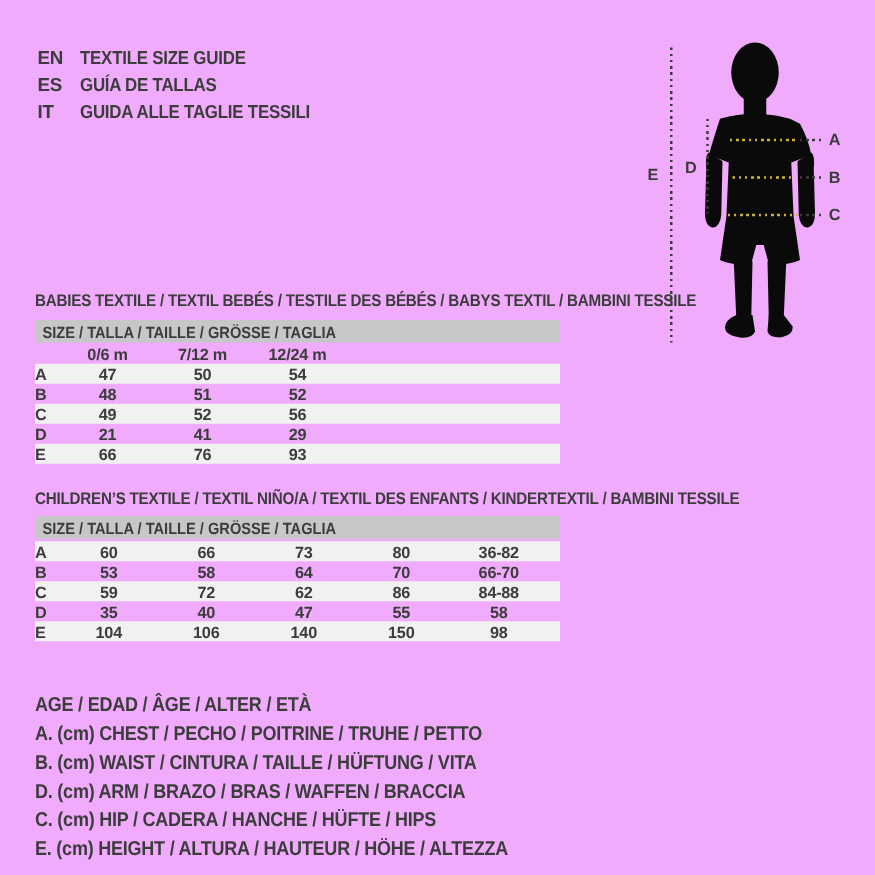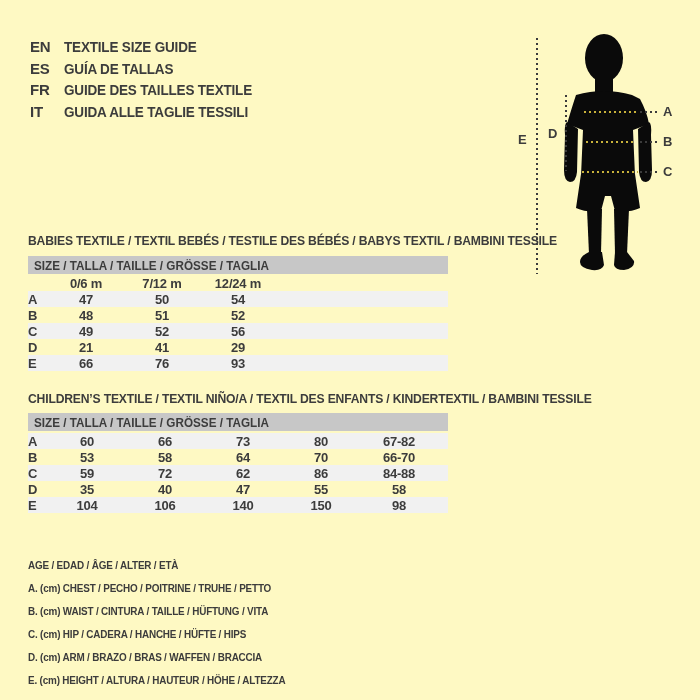--- a/index.html
+++ b/index.html
@@ -1,61 +1,57 @@
 <!DOCTYPE html>
 <html><head>
 <meta charset="utf-8">
 <style>
   html,body{margin:0;padding:0;background:#fff;}
-  #screen{position:relative;width:700px;height:700px;background:#fef9c3;
+  #screen{position:relative;width:700px;height:700px;background:#f0abfc;
           font-family:"Liberation Sans",sans-serif;color:#3c3c3c;overflow:hidden;}
   .abs{position:absolute;}
   .cond{transform:scaleX(.9);transform-origin:0 50%;white-space:nowrap;}
   
   .lang-row{display:flex;height:21.5px;align-items:center;font-size:15px;font-weight:700;letter-spacing:-.2px;}
   .lang-code{width:34px;}
   
   .sec-title{font-size:13.5px;font-weight:700;letter-spacing:-.2px;}
   
   .size-bar{background:#c7c7c7;width:420px;height:18px;display:flex;align-items:center;
             padding-left:6px;box-sizing:border-box;font-size:13px;font-weight:700;}
   
   .trow{display:flex;width:420px;height:16px;align-items:center;font-size:13px;
         font-weight:700;letter-spacing:-.2px;}
   .trow.stripe{background:#f1f1f1;}
   .hrow{height:15px;}
   .cl{width:20px;text-align:left;}
   .cb{width:76px;text-align:center;}
   .cc{width:78px;text-align:center;}
   
-  .legend-line{font-size:11px;font-weight:700;height:23px;display:flex;align-items:center;letter-spacing:-.2px;}
+  .legend-line{font-size:16px;font-weight:700;height:23px;display:flex;align-items:center;letter-spacing:-.2px;}
   
   .dh{height:2px;background-image:repeating-linear-gradient(to right,#3b3b3b 0 2px,transparent 2px 5px);}
   .dh.y{background-image:repeating-linear-gradient(to right,#c9b23a 0 2px,transparent 2px 5px);}
   .dv{width:2px;background-image:repeating-linear-gradient(to bottom,#3b3b3b 0 2px,transparent 2px 5px);}
   .mlabel{font-size:13px;font-weight:700;}
   svg{display:block;}
 </style>
 </head>
 <body>
 
 <div id="screen">
 
   <div class="abs" style="left:30px;top:36px;">
     <div class="lang-row">
       <span class="lang-code">EN</span>
       <span class="cond">TEXTILE SIZE GUIDE</span>
     </div>
     <div class="lang-row">
       <span class="lang-code">ES</span>
       <span class="cond">GUÍA DE TALLAS</span>
-    </div>
-    <div class="lang-row">
-      <span class="lang-code">FR</span>
-      <span class="cond">GUIDE DES TAILLES TEXTILE</span>
     </div>
     <div class="lang-row">
       <span class="lang-code">IT</span>
       <span class="cond">GUIDA ALLE TAGLIE TESSILI</span>
     </div>
   </div>
 
   <svg class="abs" style="left:520px;top:25px;" width="180" height="250" viewBox="0 0 180 250">
     <g fill="#0a0a0a">
       <ellipse cx="84" cy="33" rx="19" ry="24"></ellipse>
@@ -136,21 +132,21 @@
   <div class="abs size-bar" style="left:28px;top:413px;">
     <span class="cond">SIZE / TALLA / TAILLE / GRÖSSE / TAGLIA</span>
   </div>
   <div class="abs" style="left:28px;top:433px;">
     <div class="trow stripe">
       <span class="cl">A</span>
       <span class="cc">60</span>
       <span class="cc">66</span>
       <span class="cc">73</span>
       <span class="cc">80</span>
-      <span class="cc">67-82</span>
+      <span class="cc">36-82</span>
     </div>
     <div class="trow">
       <span class="cl">B</span>
       <span class="cc">53</span>
       <span class="cc">58</span>
       <span class="cc">64</span>
       <span class="cc">70</span>
       <span class="cc">66-70</span>
     </div>
     <div class="trow stripe">
@@ -183,23 +179,23 @@
     <div class="legend-line">
         <span class="cond">AGE / EDAD / ÂGE / ALTER / ETÀ</span>
       </div>
     <div class="legend-line">
         <span class="cond">A. (cm) CHEST / PECHO / POITRINE / TRUHE / PETTO</span>
       </div>
     <div class="legend-line">
         <span class="cond">B. (cm) WAIST / CINTURA / TAILLE / HÜFTUNG / VITA</span>
       </div>
     <div class="legend-line">
+        <span class="cond">D. (cm) ARM / BRAZO / BRAS / WAFFEN / BRACCIA</span>
+      </div>
+    <div class="legend-line">
         <span class="cond">C. (cm) HIP / CADERA / HANCHE / HÜFTE / HIPS</span>
       </div>
     <div class="legend-line">
-        <span class="cond">D. (cm) ARM / BRAZO / BRAS / WAFFEN / BRACCIA</span>
-      </div>
-    <div class="legend-line">
         <span class="cond">E. (cm) HEIGHT / ALTURA / HAUTEUR / HÖHE / ALTEZZA</span>
       </div>
   </div>
 
 </div>
 
 </body></html>

